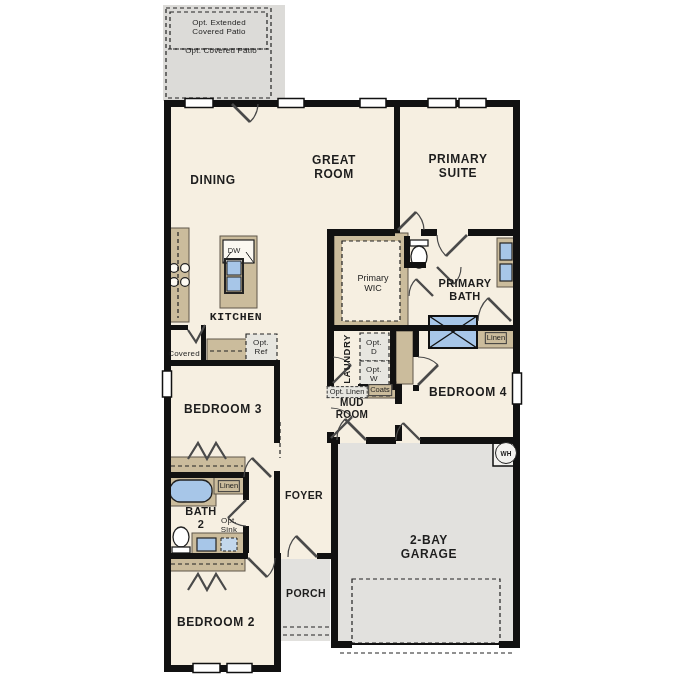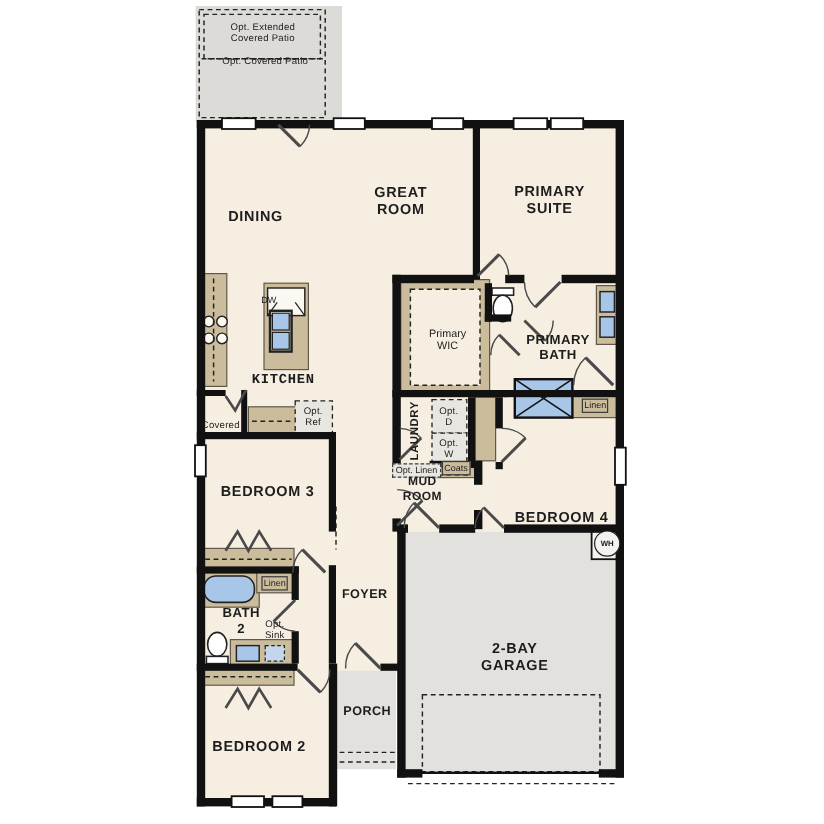--- a/index.html
+++ b/index.html
@@ -287,39 +287,39 @@
 
   <div class="lbl small" style="left:219px;top:27px;">Opt. Extended
 Covered Patio</div>
   <div class="lbl small" style="left:221px;top:51px;">Opt. Covered Patio</div>
   <div class="lbl room" style="left:213px;top:181px;">DINING</div>
   <div class="lbl room" style="left:322px;top:168px;margin-left:12px;">GREAT
 ROOM</div>
   <div class="lbl room" style="left:458px;top:167px;">PRIMARY
 SUITE</div>
   <div class="lbl room" style="left:236px;top:317px;font-size:11.5px;font-family:Liberation Mono, monospace;">KITCHEN</div>
-  <div class="lbl tiny" style="left:224px;top:251px;">DW</div>
+  <div class="lbl tiny" style="left:234px;top:251px;">DW</div>
   <div class="lbl small" style="left:184px;top:354px;">Covered</div>
   <div class="lbl small" style="left:261px;top:347px;">Opt.
 Ref</div>
   <div class="lbl" style="left:373px;top:283px;font-size:9px;">Primary
 WIC</div>
   <div class="lbl room-sm" style="left:465px;top:290px;font-size:11px;">PRIMARY
 BATH</div>
   <div class="lbl tiny tag" style="left:496px;top:338px;">Linen</div>
   <div class="lbl vert" style="left:347px;top:359px;">LAUNDRY</div>
   <div class="lbl small" style="left:374px;top:347px;">Opt.
 D</div>
   <div class="lbl small" style="left:374px;top:374px;">Opt.
 W</div>
   <div class="lbl tiny tag-dash" style="left:347px;top:392px;">Opt. Linen</div>
   <div class="lbl tiny tag" style="left:380px;top:390px;">Coats</div>
   <div class="lbl room-sm" style="left:352px;top:408px;font-size:10px;">MUD
 ROOM</div>
-  <div class="lbl room" style="left:468px;top:393px;margin-top:39px;">BEDROOM 4</div>
+  <div class="lbl room" style="left:468px;top:393px;">BEDROOM 4</div>
   <div class="lbl room" style="left:223px;top:410px;">BEDROOM 3</div>
   <div class="lbl tiny tag" style="left:229px;top:486px;">Linen</div>
   <div class="lbl room-sm" style="left:201px;top:518px;font-size:11px;">BATH
 2</div>
   <div class="lbl small" style="left:229px;top:525px;">Opt.
 Sink</div>
   <div class="lbl room-sm" style="left:304px;top:495px;">FOYER</div>
   <div class="lbl room-sm" style="left:306px;top:593px;">PORCH</div>
   <div class="lbl room" style="left:429px;top:548px;">2-BAY
 GARAGE</div>

